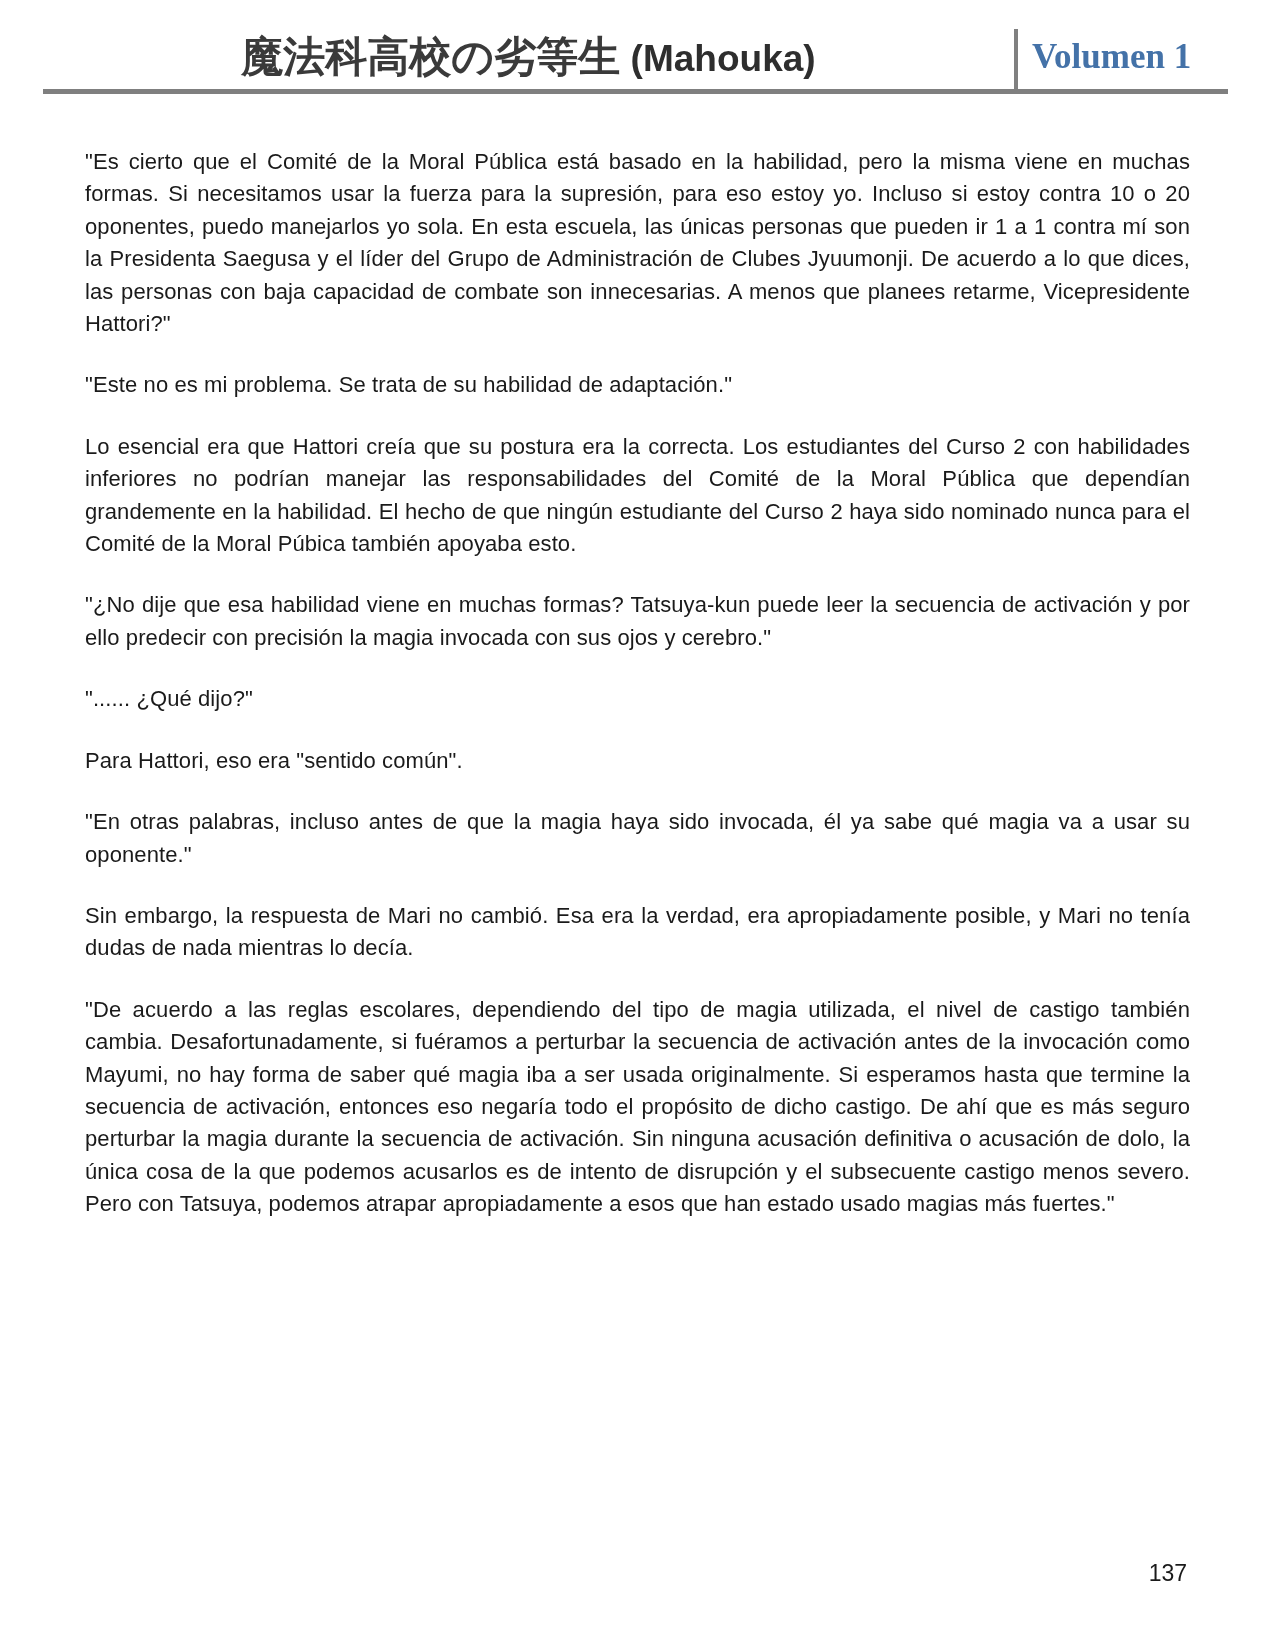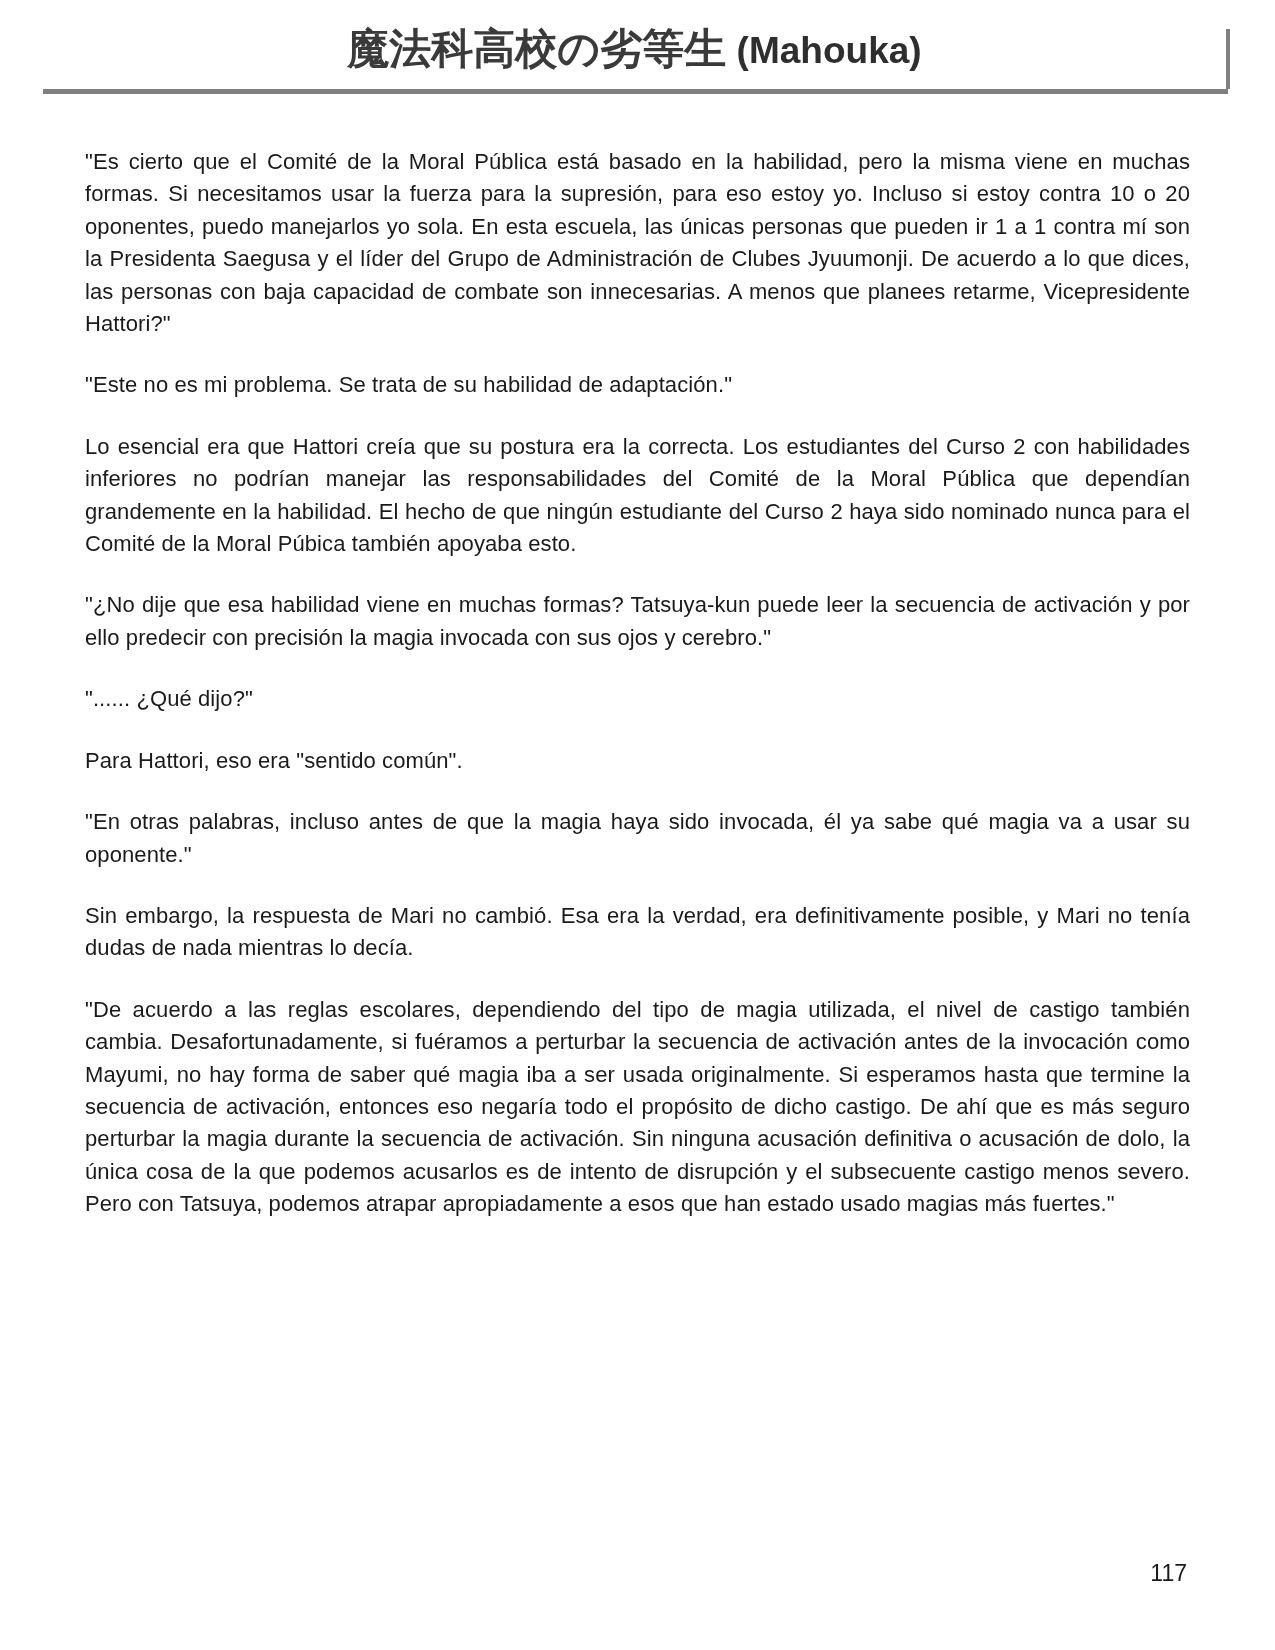--- a/index.html
+++ b/index.html
@@ -24,21 +24,21 @@
     margin: 0 45px 0 43px;
     box-sizing: border-box;
   }
   .header-title {
     flex: 1;
     text-align: center;
     font-family: "Liberation Serif", serif;
     font-weight: 700;
     font-size: 42px;
     color: #3a3a3a;
-    padding-bottom: 12px;
+    padding-bottom: 4px;
     white-space: nowrap;
   }
   .header-title .title-suffix {
     font-family: "Liberation Sans", sans-serif;
     font-size: 37px;
     color: #2e2e2e;
   }
   .header-divider {
     width: 4px;
     height: 60px;
@@ -89,31 +89,32 @@
 </head>
 <body>
 
 <div class="page">
 
   <div class="header">
     <div class="header-title">
       <span>魔法科高校の劣等生</span><span class="title-suffix"> (Mahouka)</span>
     </div>
     <div class="header-divider"></div>
+    <div class="volume">Volumen 1</div>
   </div>
 
   <div class="rule"></div>
 
   <main class="content">
     <p>"Es cierto que el Comité de la Moral Pública está basado en la habilidad, pero la misma viene en muchas formas. Si necesitamos usar la fuerza para la supresión, para eso estoy yo. Incluso si estoy contra 10 o 20 oponentes, puedo manejarlos yo sola. En esta escuela, las únicas personas que pueden ir 1 a 1 contra mí son la Presidenta Saegusa y el líder del Grupo de Administración de Clubes Jyuumonji. De acuerdo a lo que dices, las personas con baja capacidad de combate son innecesarias. A menos que planees retarme, Vicepresidente Hattori?"</p>
     <p>"Este no es mi problema. Se trata de su habilidad de adaptación."</p>
     <p>Lo esencial era que Hattori creía que su postura era la correcta. Los estudiantes del Curso 2 con habilidades inferiores no podrían manejar las responsabilidades del Comité de la Moral Pública que dependían grandemente en la habilidad. El hecho de que ningún estudiante del Curso 2 haya sido nominado nunca para el Comité de la Moral Púbica también apoyaba esto.</p>
     <p>"¿No dije que esa habilidad viene en muchas formas? Tatsuya-kun puede leer la secuencia de activación y por ello predecir con precisión la magia invocada con sus ojos y cerebro."</p>
     <p>"...... ¿Qué dijo?"</p>
     <p>Para Hattori, eso era "sentido común".</p>
     <p>"En otras palabras, incluso antes de que la magia haya sido invocada, él ya sabe qué magia va a usar su oponente."</p>
-    <p>Sin embargo, la respuesta de Mari no cambió. Esa era la verdad, era definitivamente posible, y Mari no tenía dudas de nada mientras lo decía.</p>
+    <p>Sin embargo, la respuesta de Mari no cambió. Esa era la verdad, era apropiadamente posible, y Mari no tenía dudas de nada mientras lo decía.</p>
     <p>"De acuerdo a las reglas escolares, dependiendo del tipo de magia utilizada, el nivel de castigo también cambia. Desafortunadamente, si fuéramos a perturbar la secuencia de activación antes de la invocación como Mayumi, no hay forma de saber qué magia iba a ser usada originalmente. Si esperamos hasta que termine la secuencia de activación, entonces eso negaría todo el propósito de dicho castigo. De ahí que es más seguro perturbar la magia durante la secuencia de activación. Sin ninguna acusación definitiva o acusación de dolo, la única cosa de la que podemos acusarlos es de intento de disrupción y el subsecuente castigo menos severo. Pero con Tatsuya, podemos atrapar apropiadamente a esos que han estado usado magias más fuertes."</p>
   </main>
 
-  <div class="page-number">117</div>
+  <div class="page-number">137</div>
 
 </div>
 
 </body></html>

